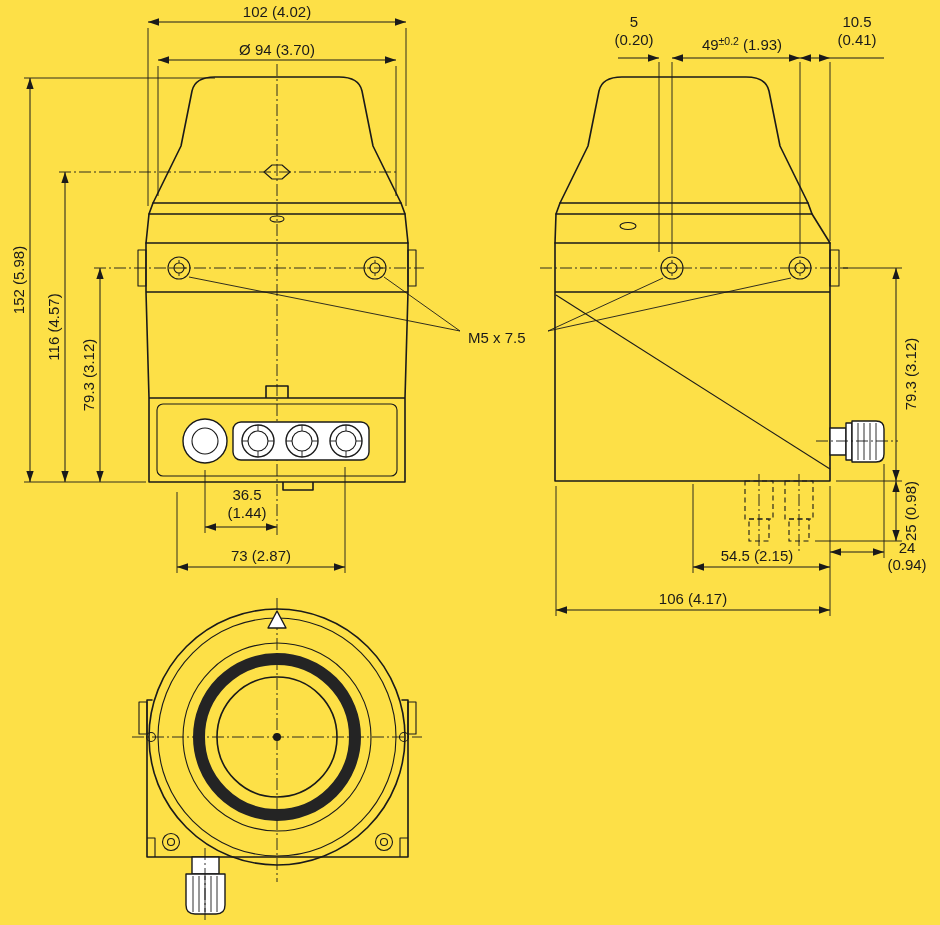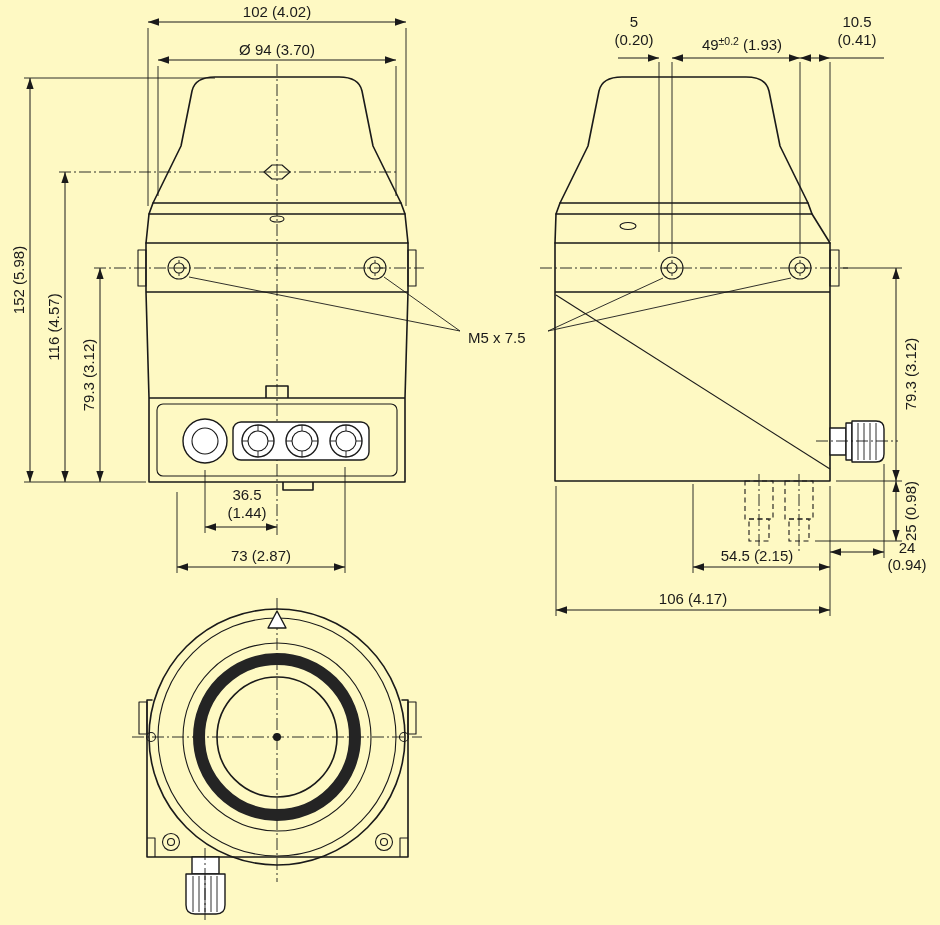--- a/index.html
+++ b/index.html
@@ -1,16 +1,16 @@
 <!DOCTYPE html>
 <html><head>
 <meta charset="utf-8">
 <style>
   html,body{margin:0;padding:0;background:#ffffff;}
-  .stage{width:940px;height:925px;background:#fef9c3;position:relative;text-decoration:underline;}
+  .stage{width:940px;height:925px;background:#fde047;position:relative;text-decoration:underline;}
   svg{display:block;}
   svg text{font-family:"Liberation Sans",sans-serif;font-size:15px;fill:#1a1a1a;}
   .ol{stroke:#1a1a1a;fill:none;stroke-width:1.6;stroke-linejoin:round;stroke-linecap:round;}
   .ol2{stroke:#1a1a1a;fill:none;stroke-width:1.1;stroke-linejoin:round;}
   .olw{stroke:#1a1a1a;fill:#ffffff;stroke-width:1.4;stroke-linejoin:round;}
   .dim{stroke:#1a1a1a;stroke-width:1;fill:none;}
   .ext{stroke:#1a1a1a;stroke-width:0.9;fill:none;}
   .cl{stroke:#1a1a1a;stroke-width:0.9;stroke-dasharray:12 3 2 3;fill:none;}
   .dash{stroke:#1a1a1a;stroke-width:1.1;stroke-dasharray:5 3.5;fill:none;}
   .ring{stroke:#242424;stroke-width:12;fill:none;}

